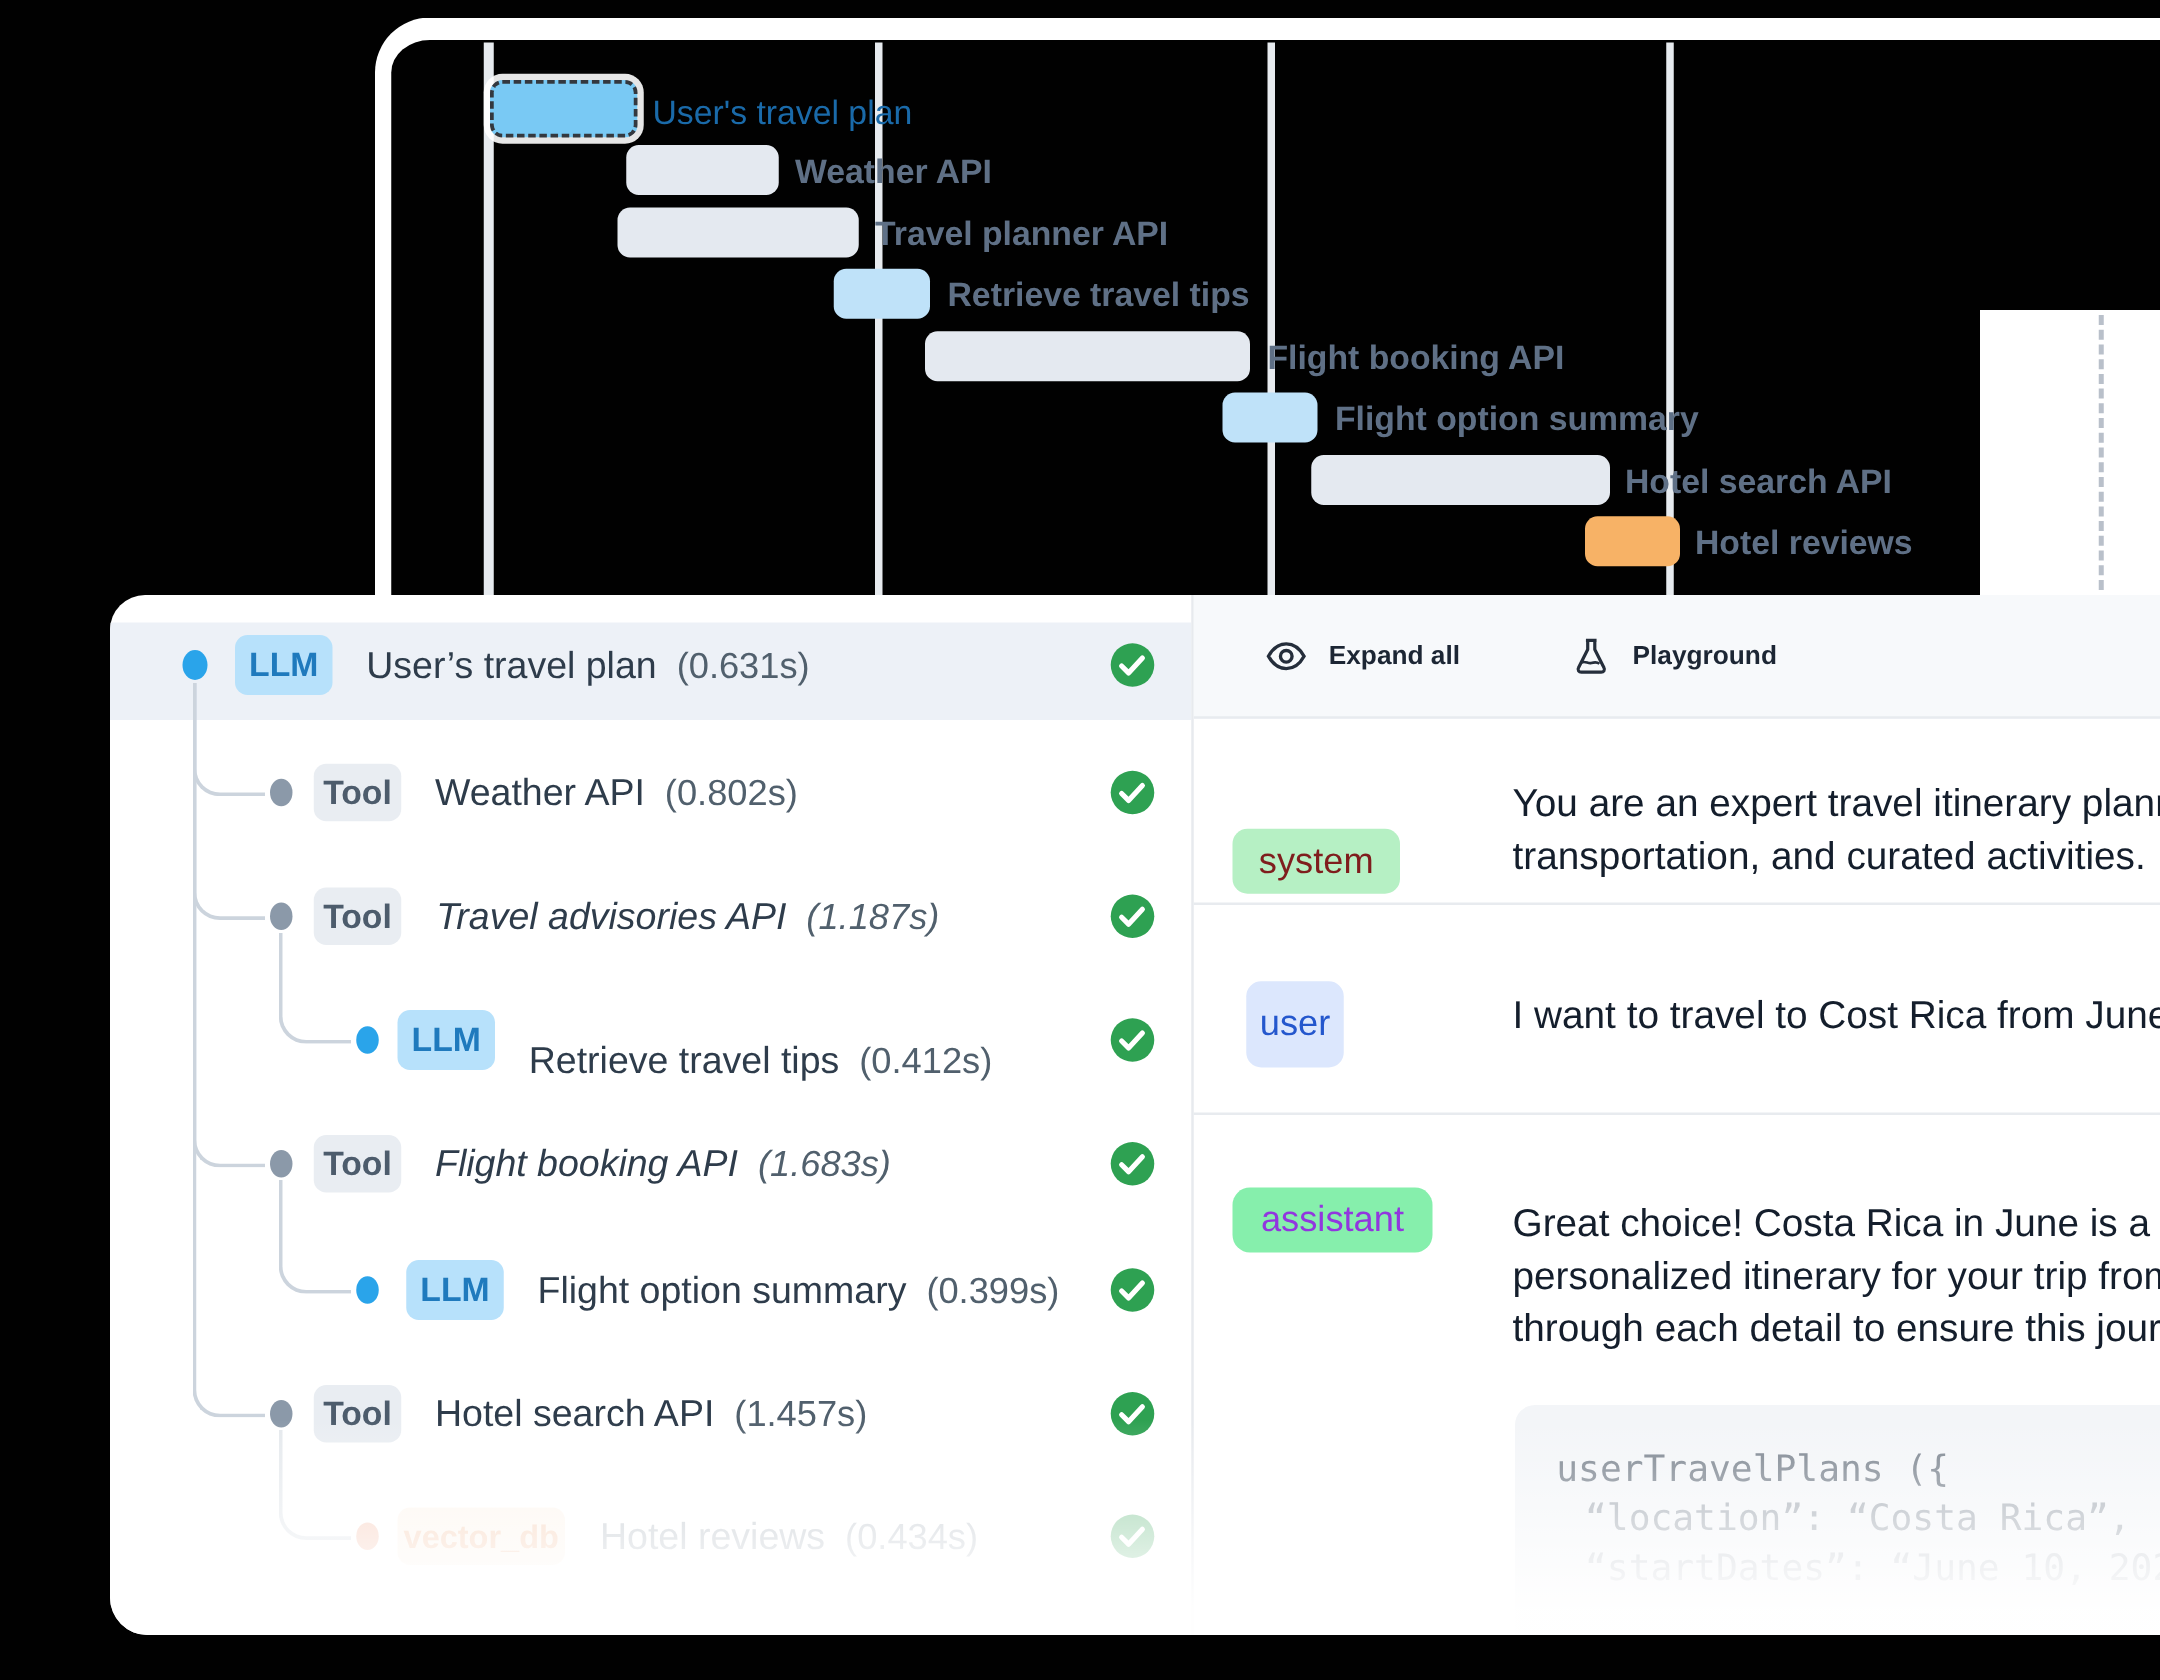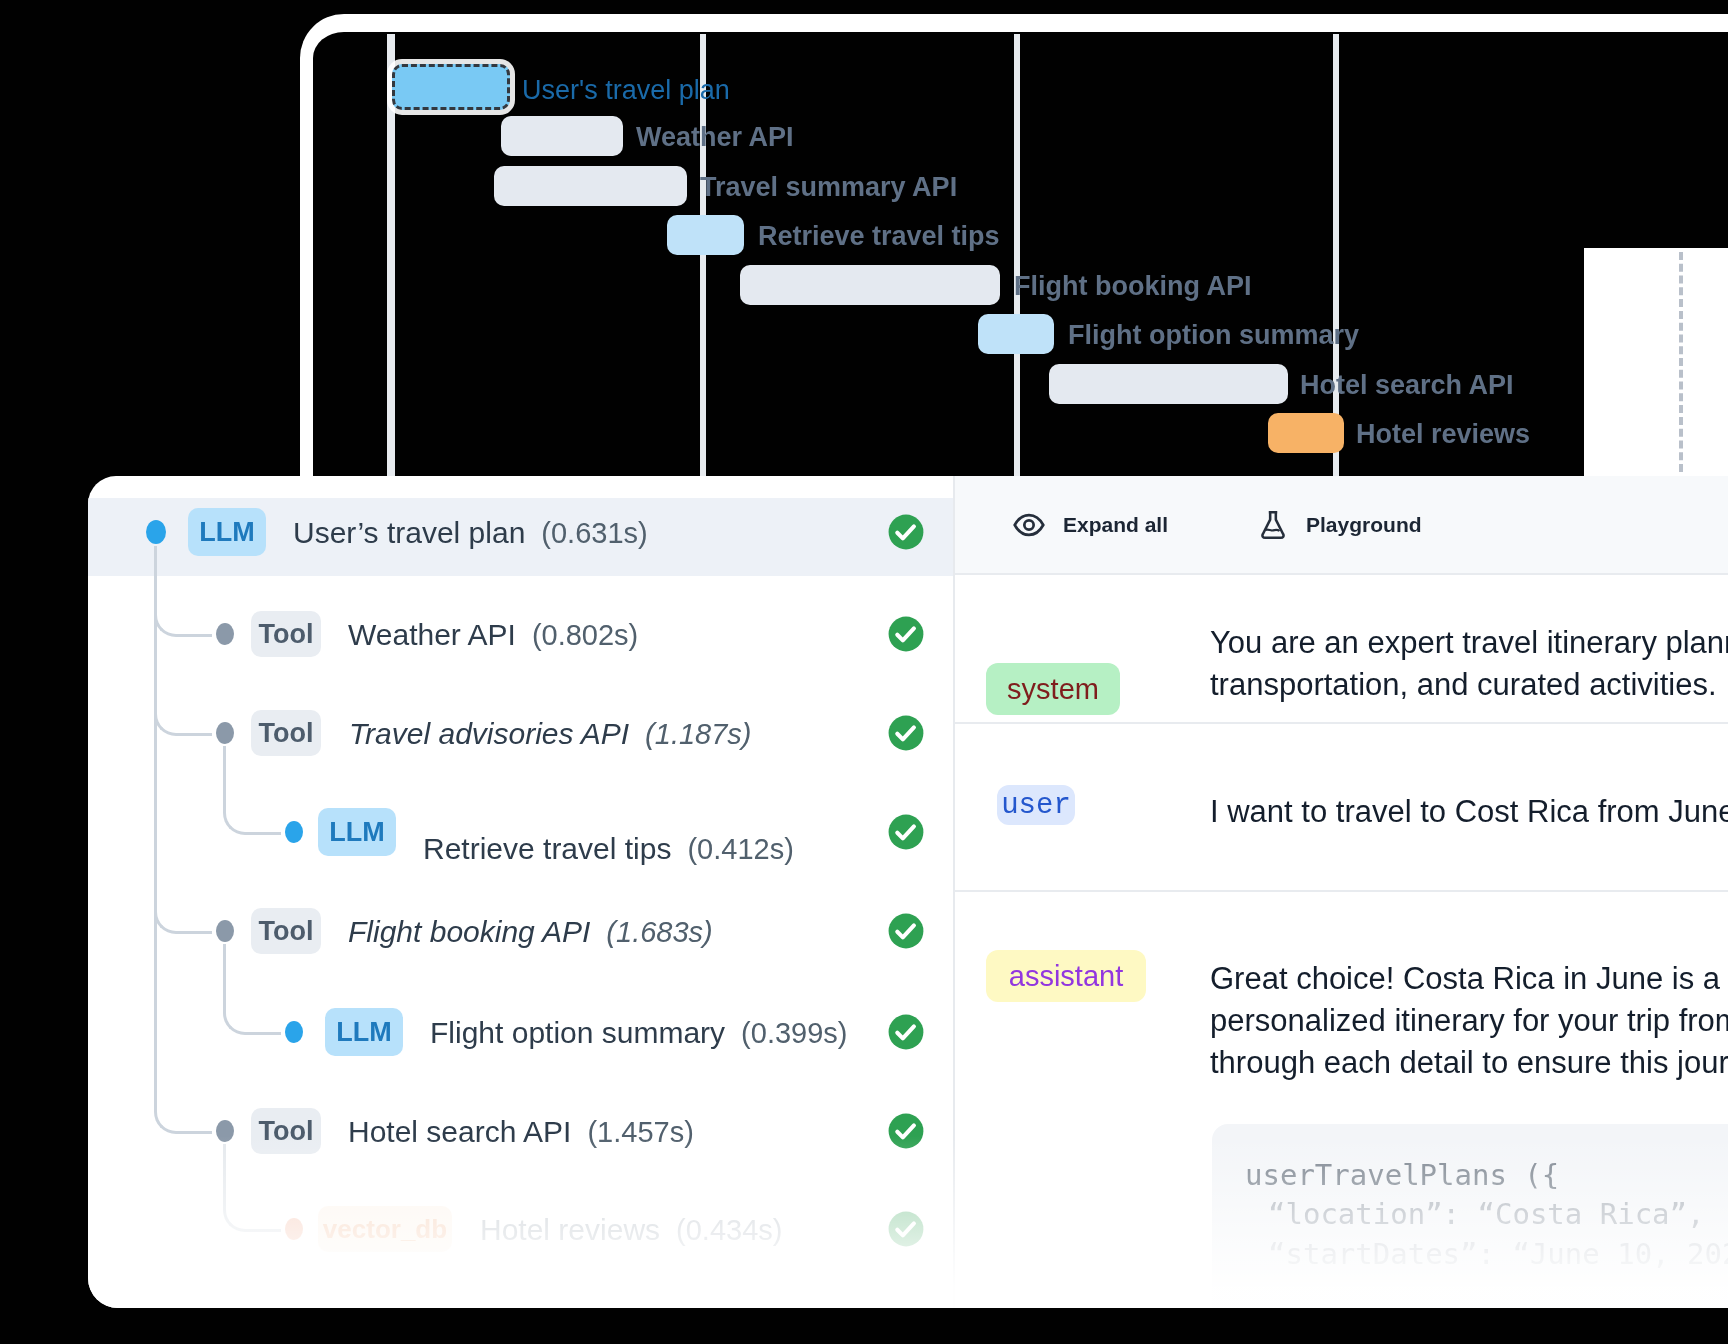--- a/index.html
+++ b/index.html
@@ -49,21 +49,21 @@
   
   #detail-header{left:867px;top:0;width:833px;height:97px;background:#f7f9fb;
      border-bottom:2px solid #e8ebef;display:flex;align-items:center;}
   .toolbar-item{display:flex;align-items:center;gap:16px;font-size:21px;font-weight:700;
      color:#1c2634;cursor:pointer;}
   .msg-divider{position:absolute;left:867px;width:833px;height:2px;background:#e8ebef;}
   .role-badge{position:absolute;border-radius:12px;display:flex;align-items:center;
      justify-content:center;font-size:29px;font-weight:500;}
   .role-badge.system{background:#b6f0c4;color:#7f1d1d;margin-top:46px;}
   .role-badge.user{background:#dce7fd;color:#2457cd;}
-  .role-badge.assistant{background:#fef9c3;color:#9236df;}
+  .role-badge.assistant{background:#86efac;color:#9236df;border-radius:14px;}
   .msg-text{position:absolute;font-size:31px;color:#141e2c;line-height:42px;white-space:nowrap;}
   #code-block{left:1124px;top:648px;width:660px;height:200px;background:#f3f5f8;
      border-radius:16px;}
   .code-line{position:absolute;font-family:"DejaVu Sans Mono","Liberation Mono",monospace;
      font-size:29px;white-space:nowrap;}
   #bottom-fade{left:0;top:660px;width:1700px;height:172px;
      background:linear-gradient(to bottom,rgba(255,255,255,0),rgba(255,255,255,.96) 88%);}
 </style>
 </head>
 <body>
@@ -77,21 +77,21 @@
 <div class="abs" id="gantt-white-box"></div>
 <div class="abs grid-dashed" style="left:1679px;top:252px;height:220px;"></div>
 
 <div class="abs gbar selected" style="left:392px;top:64px;width:112px;"></div>
 <span class="glabel sel" style="left:522px;top:75px;">User's travel plan</span>
 
 <div class="abs gbar gray" style="left:501px;top:116px;width:122px;"></div>
 <span class="glabel" style="left:636px;top:122px;">Weather API</span>
 
 <div class="abs gbar gray" style="left:494px;top:166px;width:193px;"></div>
-<span class="glabel" style="left:700px;top:172px;">Travel summary API</span>
+<span class="glabel" style="left:700px;top:172px;">Travel planner API</span>
 
 <div class="abs gbar blue" style="left:667px;top:215px;width:77px;"></div>
 <span class="glabel" style="left:758px;top:221px;">Retrieve travel tips</span>
 
 <div class="abs gbar gray" style="left:740px;top:265px;width:260px;"></div>
 <span class="glabel" style="left:1014px;top:271px;">Flight booking API</span>
 
 <div class="abs gbar blue" style="left:978px;top:314px;width:76px;"></div>
 <span class="glabel" style="left:1068px;top:320px;">Flight option summary</span>
 
@@ -215,21 +215,21 @@
   <div>
     <span class="role-badge system" style="left:898px;top:141px;width:134px;height:52px;">system</span>
     <div class="msg-text" style="left:1122px;top:146px;">
       <div>You are an expert travel itinerary planner.</div>
       <div>transportation, and curated activities.</div>
     </div>
   </div>
   <div class="msg-divider" style="top:246px;"></div>
 
   <div>
-    <span class="role-badge user" style="left:909px;top:309px;width:78px;height:40px;font-family:Liberation Mono, monospace;">user</span>
+    <span class="role-badge user" style="left:909px;top:309px;width:78px;height:69px;">user</span>
     <div class="msg-text" style="left:1122px;top:315px;">
       <div>I want to travel to Cost Rica from June 10</div>
     </div>
   </div>
   <div class="msg-divider" style="top:414px;"></div>
 
   <div>
     <span class="role-badge assistant" style="left:898px;top:474px;width:160px;height:52px;">assistant</span>
     <div class="msg-text" style="left:1122px;top:482px;">
       <div>Great choice! Costa Rica in June is a fanta</div>

